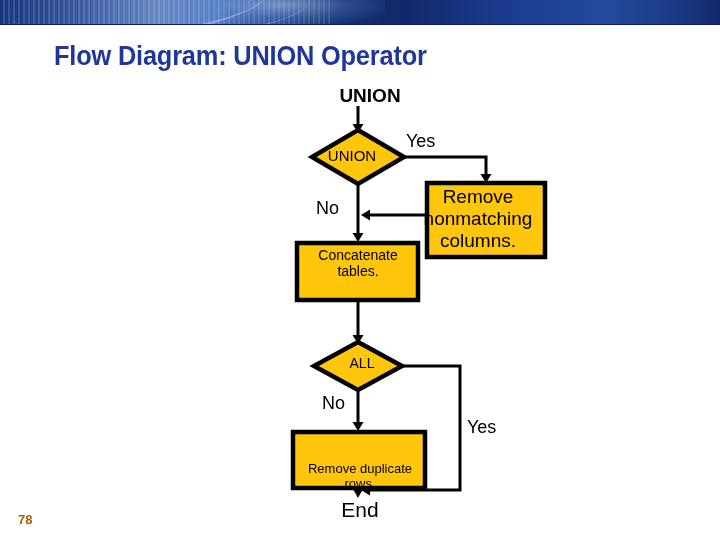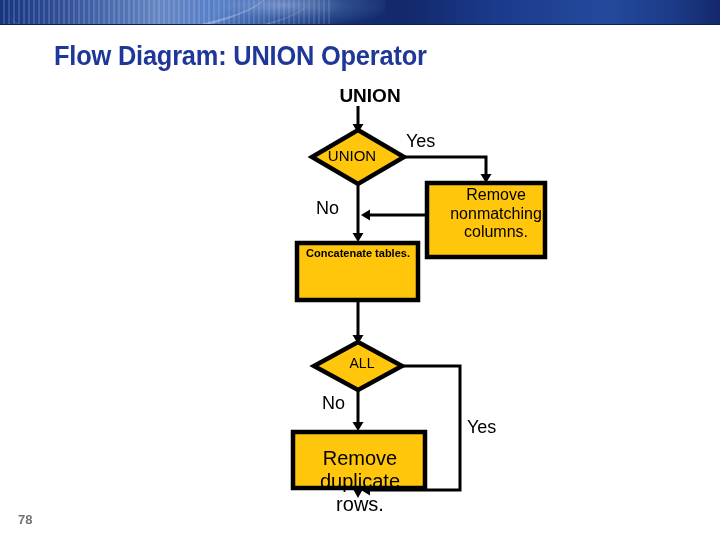--- a/index.html
+++ b/index.html
@@ -109,21 +109,21 @@
     transform-origin: left center;
   }
 
   
   .page-number {
     position: absolute;
     left: 18px;
     top: 512px;
     font-size: 13px;
     font-weight: bold;
-    color: #737373;
+    color: #a16207;
   }
 
   
   .diagram {
     position: absolute;
     left: 0;
     top: 0;
     width: 720px;
     height: 540px;
   }
@@ -132,23 +132,23 @@
   .node-text {
     position: absolute;
     color: #000000;
     text-align: center;
     line-height: 1.16;
     pointer-events: none;
   }
   .lbl-union   { left: 300px; top: 85px;  width: 140px; font-size: 19px; font-weight: bold; }
   .lbl-corr    { left: 312px; top: 147px; width: 80px;  font-size: 15px; }
   .lbl-all     { left: 322px; top: 355px; width: 80px;  font-size: 14px; }
-  .lbl-remnc   { left: 437px; top: 186px; width: 118px; font-size: 16px; }
-  .lbl-concat  { left: 298px; top: 247px; width: 120px; font-size: 11px; font-weight: bold; }
-  .lbl-remdup  { left: 294px; top: 447px; width: 132px; font-size: 20px; }
+  .lbl-remnc   { left: 419px; top: 186px; width: 118px; font-size: 19px; }
+  .lbl-concat  { left: 298px; top: 247px; width: 120px; font-size: 14px; }
+  .lbl-remdup  { left: 294px; top: 461px; width: 132px; font-size: 13px; }
   .lbl-yes1    { left: 406px; top: 131px; width: 60px;  font-size: 18px; text-align: left; }
   .lbl-no1     { left: 316px; top: 198px; width: 40px;  font-size: 18px; text-align: left; }
   .lbl-no2     { left: 322px; top: 393px; width: 40px;  font-size: 18px; text-align: left; }
   .lbl-yes2    { left: 467px; top: 417px; width: 60px;  font-size: 18px; text-align: left; }
   .lbl-end     { left: 325px; top: 498px; width: 70px;  font-size: 21px; }
 </style>
 </head>
 <body>
 
 <div class="banner">
@@ -238,13 +238,14 @@
   <div class="node-text lbl-remdup">Remove duplicate rows.</div>
 
   <div class="node-text lbl-yes1">Yes</div>
 
   <div class="node-text lbl-no1">No</div>
 
   <div class="node-text lbl-no2">No</div>
 
   <div class="node-text lbl-yes2">Yes</div>
 
+  <div class="node-text lbl-end">End</div>
 </div>
 
 </body></html>

